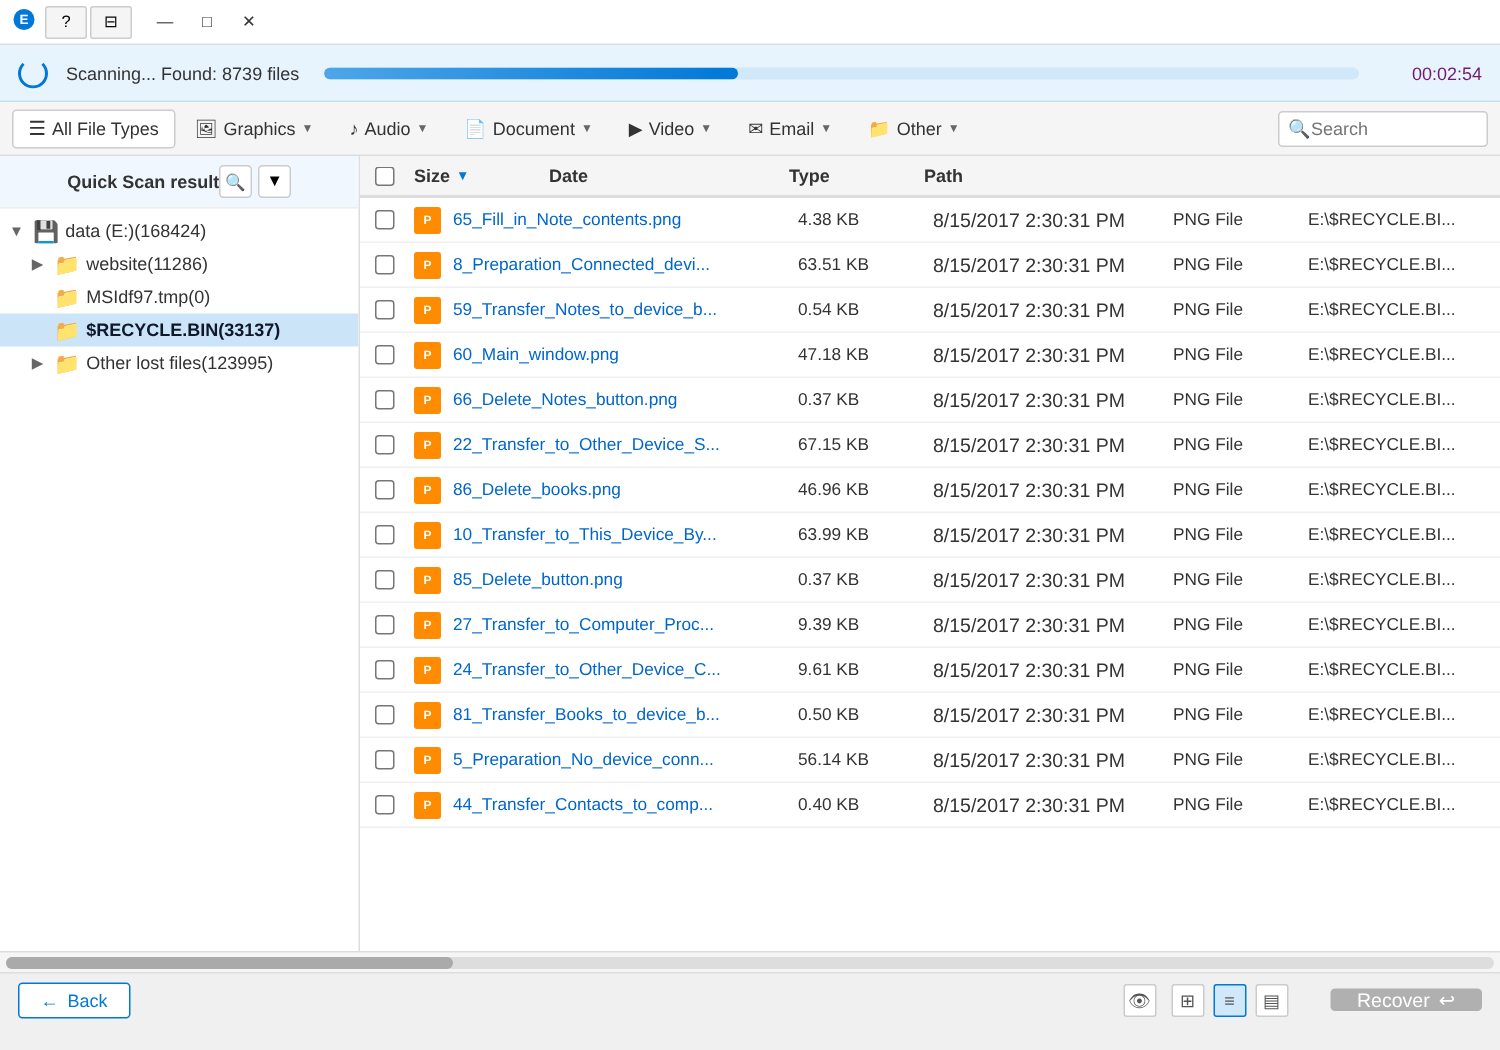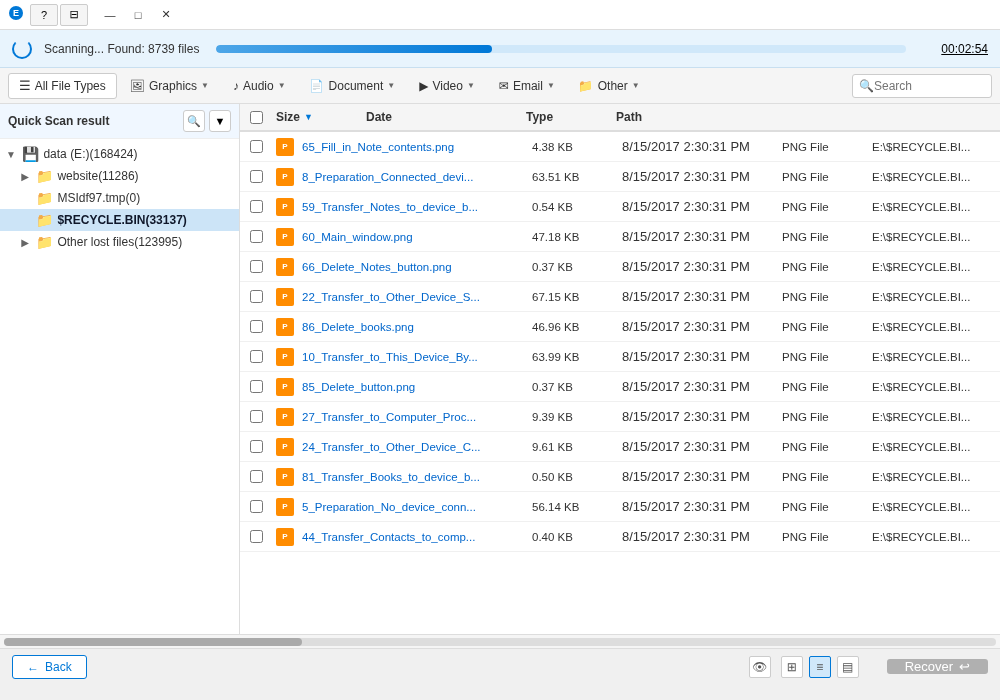--- a/index.html
+++ b/index.html
@@ -40,21 +40,21 @@
     }
     @keyframes spin { to { transform: rotate(360deg); } }
     #scan-bar .scan-text { font-size: 12px; color: #333; min-width: 160px; }
     #scan-bar .progress-bar-container {
       flex: 1; height: 8px; background: #d0e8fa; border-radius: 4px; overflow: hidden;
     }
     #scan-bar .progress-bar-fill {
       height: 100%; background: linear-gradient(to right, #4da6e8, #0078d7);
       border-radius: 4px; width: 40%;
     }
-    #scan-bar .scan-time { font-size: 12px; color: #000000; min-width: 70px; text-align: right; text-decoration: underline; }
+    #scan-bar .scan-time { font-size: 12px; color: #701a75; min-width: 70px; text-align: right; }
 
     
     #tab-bar {
       background: #f5f5f5;
       height: 36px;
       display: flex;
       align-items: center;
       padding: 0 8px;
       border-bottom: 1px solid #ddd;
       gap: 2px;
@@ -88,22 +88,22 @@
     
     #sidebar {
       width: 240px;
       background: #fff;
       border-right: 1px solid #ddd;
       display: flex;
       flex-direction: column;
       overflow: hidden;
     }
     #sidebar-header {
-      display: flex; align-items: center; justify-content: space-between;
-      padding: 6px 8px; border-bottom: 1px solid #eee;
+      display: flex; align-items: center; justify-content: center;
+      padding: 6px 23px; border-bottom: 1px solid #eee;
       background: #f0f7ff;
     }
     #sidebar-header .header-title { font-weight: 600; font-size: 12px; color: #333; }
     #sidebar-header .header-icons { display: flex; gap: 4px; }
     #sidebar-header .header-icon {
       width: 22px; height: 22px; border: 1px solid #ccc; border-radius: 3px;
       background: #fff; cursor: pointer; display: flex; align-items: center; justify-content: center;
       font-size: 11px;
     }
     #sidebar-tree { flex: 1; overflow-y: auto; padding: 4px 0; }

